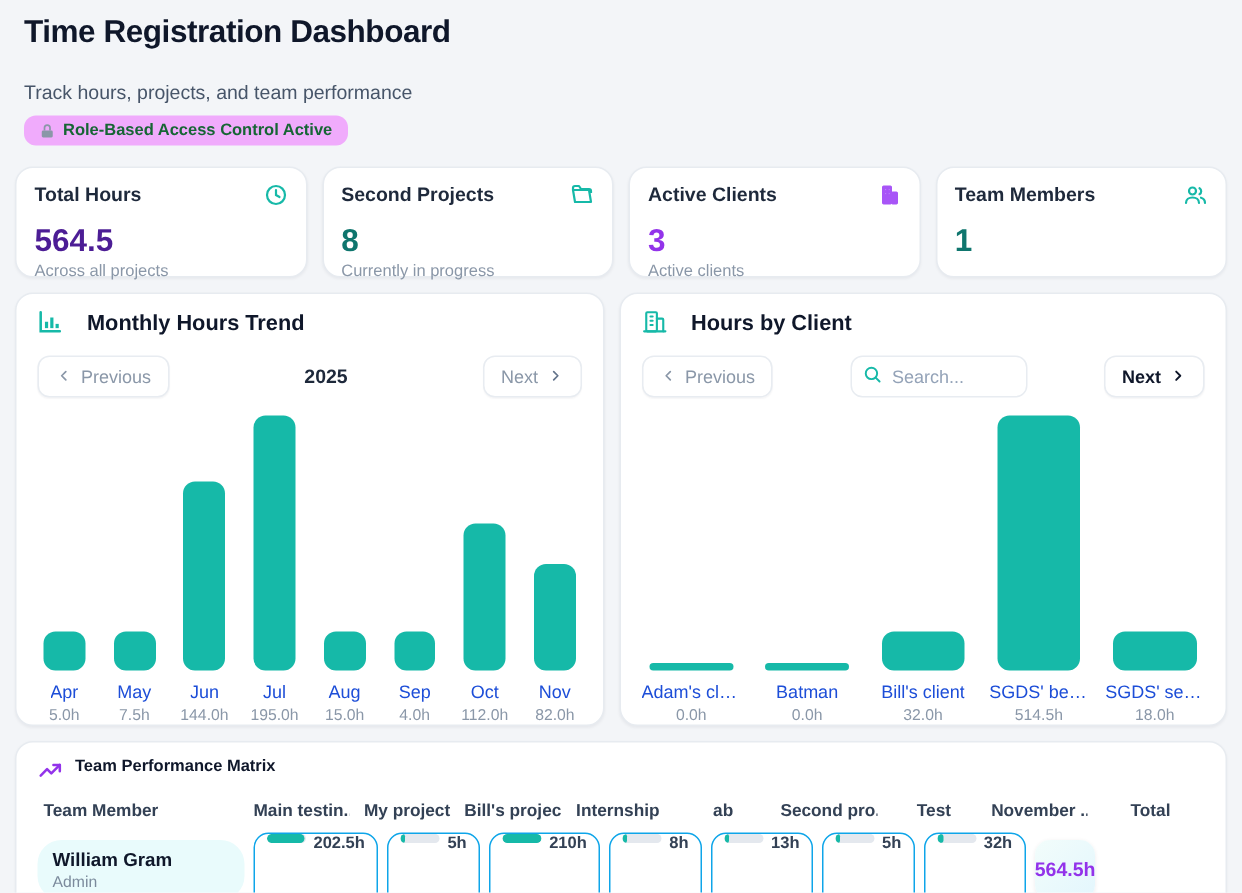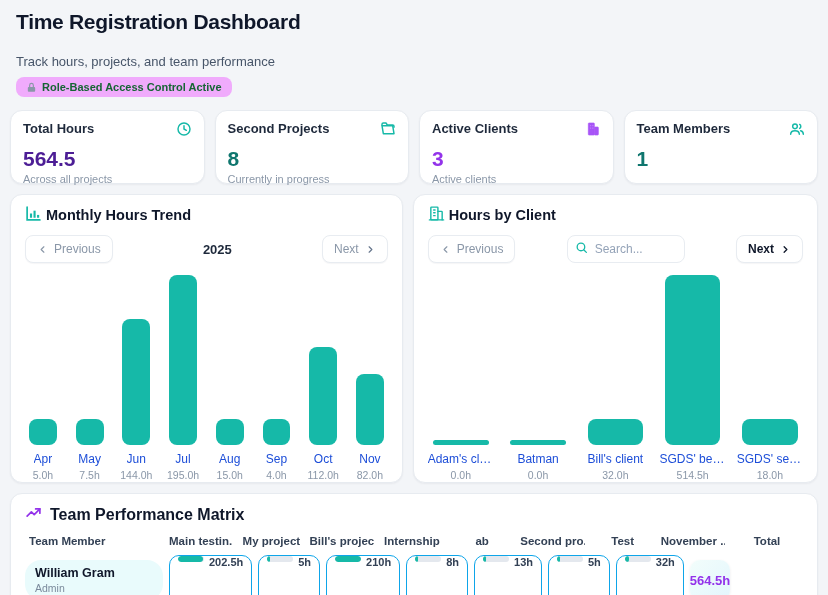--- a/index.html
+++ b/index.html
@@ -33,21 +33,21 @@
   .stats { display: grid; grid-template-columns: repeat(4,1fr); gap: 10px; margin-top: 13px; }
   .stat { padding: 10px 12px; height: 74px; }
   .stat-top { display: flex; justify-content: space-between; align-items: flex-start; }
   .stat-label { font-size: 13px; font-weight: bold; color: #1e293b; }
   .stat-value { font-size: 21px; font-weight: bold; margin-top: 7px; line-height: 1; }
   .stat-cap { font-size: 11px; color: #8a97a8; margin-top: 4px; }
 
   
   .charts { display: grid; grid-template-columns: 1fr 1fr; gap: 10px; margin-top: 10px; }
   .chart-card { padding: 10px 14px 8px; height: 289px; }
-  .chart-title { display: flex; align-items: center; gap: 4px; font-size: 14.5px; font-weight: bold; color: #0f172a; }
+  .chart-title { display: flex; align-items: center; gap: 16px; font-size: 14.5px; font-weight: bold; color: #0f172a; }
   .chart-nav { display: flex; justify-content: space-between; align-items: center; margin-top: 10px; }
   .nav-btn {
     display: inline-flex; align-items: center; gap: 6px;
     background: #fff; border: 1px solid #e8ecf1; border-radius: 8px;
     padding: 6px 11px; font-size: 12px; color: #8a97a8; cursor: pointer;
     font-family: inherit; box-shadow: 0 1px 1px rgba(16,24,40,.04);
   }
   .nav-btn.dark { color: #0f172a; font-weight: bold; }
   .period { font-size: 13px; font-weight: bold; color: #1e293b; }
   .search-wrap { position: relative; }
@@ -61,21 +61,21 @@
   .bars { display: flex; gap: 11px; margin-top: 6px; }
   .bar-col { flex: 1; display: flex; flex-direction: column; align-items: center; min-width: 0; }
   .bar-area { height: 176px; width: 100%; display: flex; align-items: flex-end; justify-content: center; }
   .bar { width: 78%; background: #16b9a8; border-radius: 8px; }
   .bars.wide .bar { width: 84%; }
   .bar-cat { font-size: 12px; font-weight: normal; color: #1d4ed8; margin-top: 7px; white-space: nowrap; overflow: hidden; text-overflow: ellipsis; max-width: 100%; }
   .bar-val { font-size: 10.5px; color: #8a97a8; margin-top: 3px; }
 
   
   .matrix { margin-top: 10px; padding: 10px 14px; height: 115px; }
-  .matrix-title { display: flex; align-items: center; gap: 8px; font-size: 16px; font-weight: bold; }
+  .matrix-title { display: flex; align-items: flex-start; gap: 8px; font-size: 11px; font-weight: bold; }
   .mgrid { display: grid; grid-template-columns: 138px repeat(8, 1fr) 72px; gap: 6px; align-items: center; }
   .mhead { margin-top: 10px; }
   .mhead .mh { font-size: 11.5px; font-weight: bold; color: #334155; text-align: center; white-space: nowrap; overflow: hidden; }
   .mhead .mh:first-child { text-align: left; padding-left: 4px; }
   .mrow { margin-top: 8px; }
   .member-cell { background: #e9fbfc; border-radius: 16px; padding: 5px 10px; height: 40px; display: flex; flex-direction: column; justify-content: center; }
   .member-name { font-size: 12.5px; font-weight: bold; color: #0f172a; }
   .member-role { font-size: 10.5px; color: #7b8a9c; margin-top: 2px; }
   .proj-cell {
     background: #fff; border: 1px solid #0ea5e9; border-radius: 10px;

